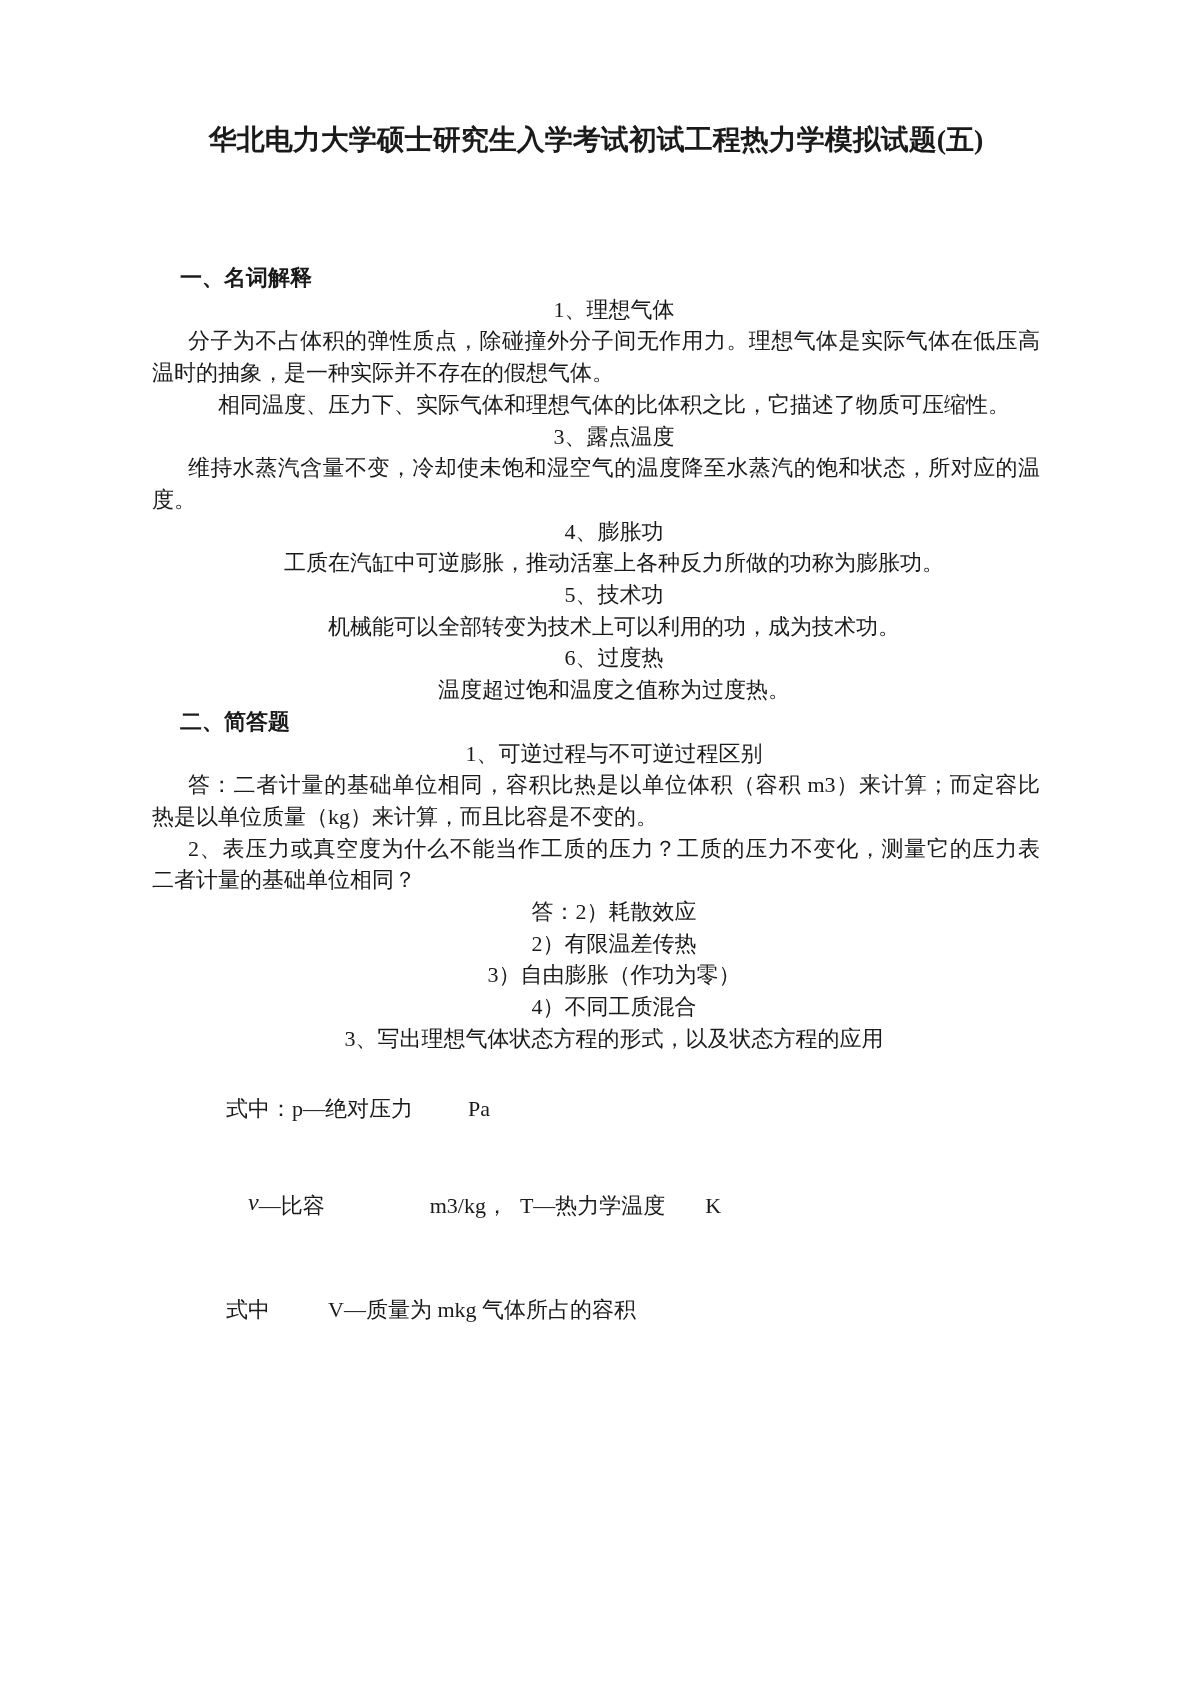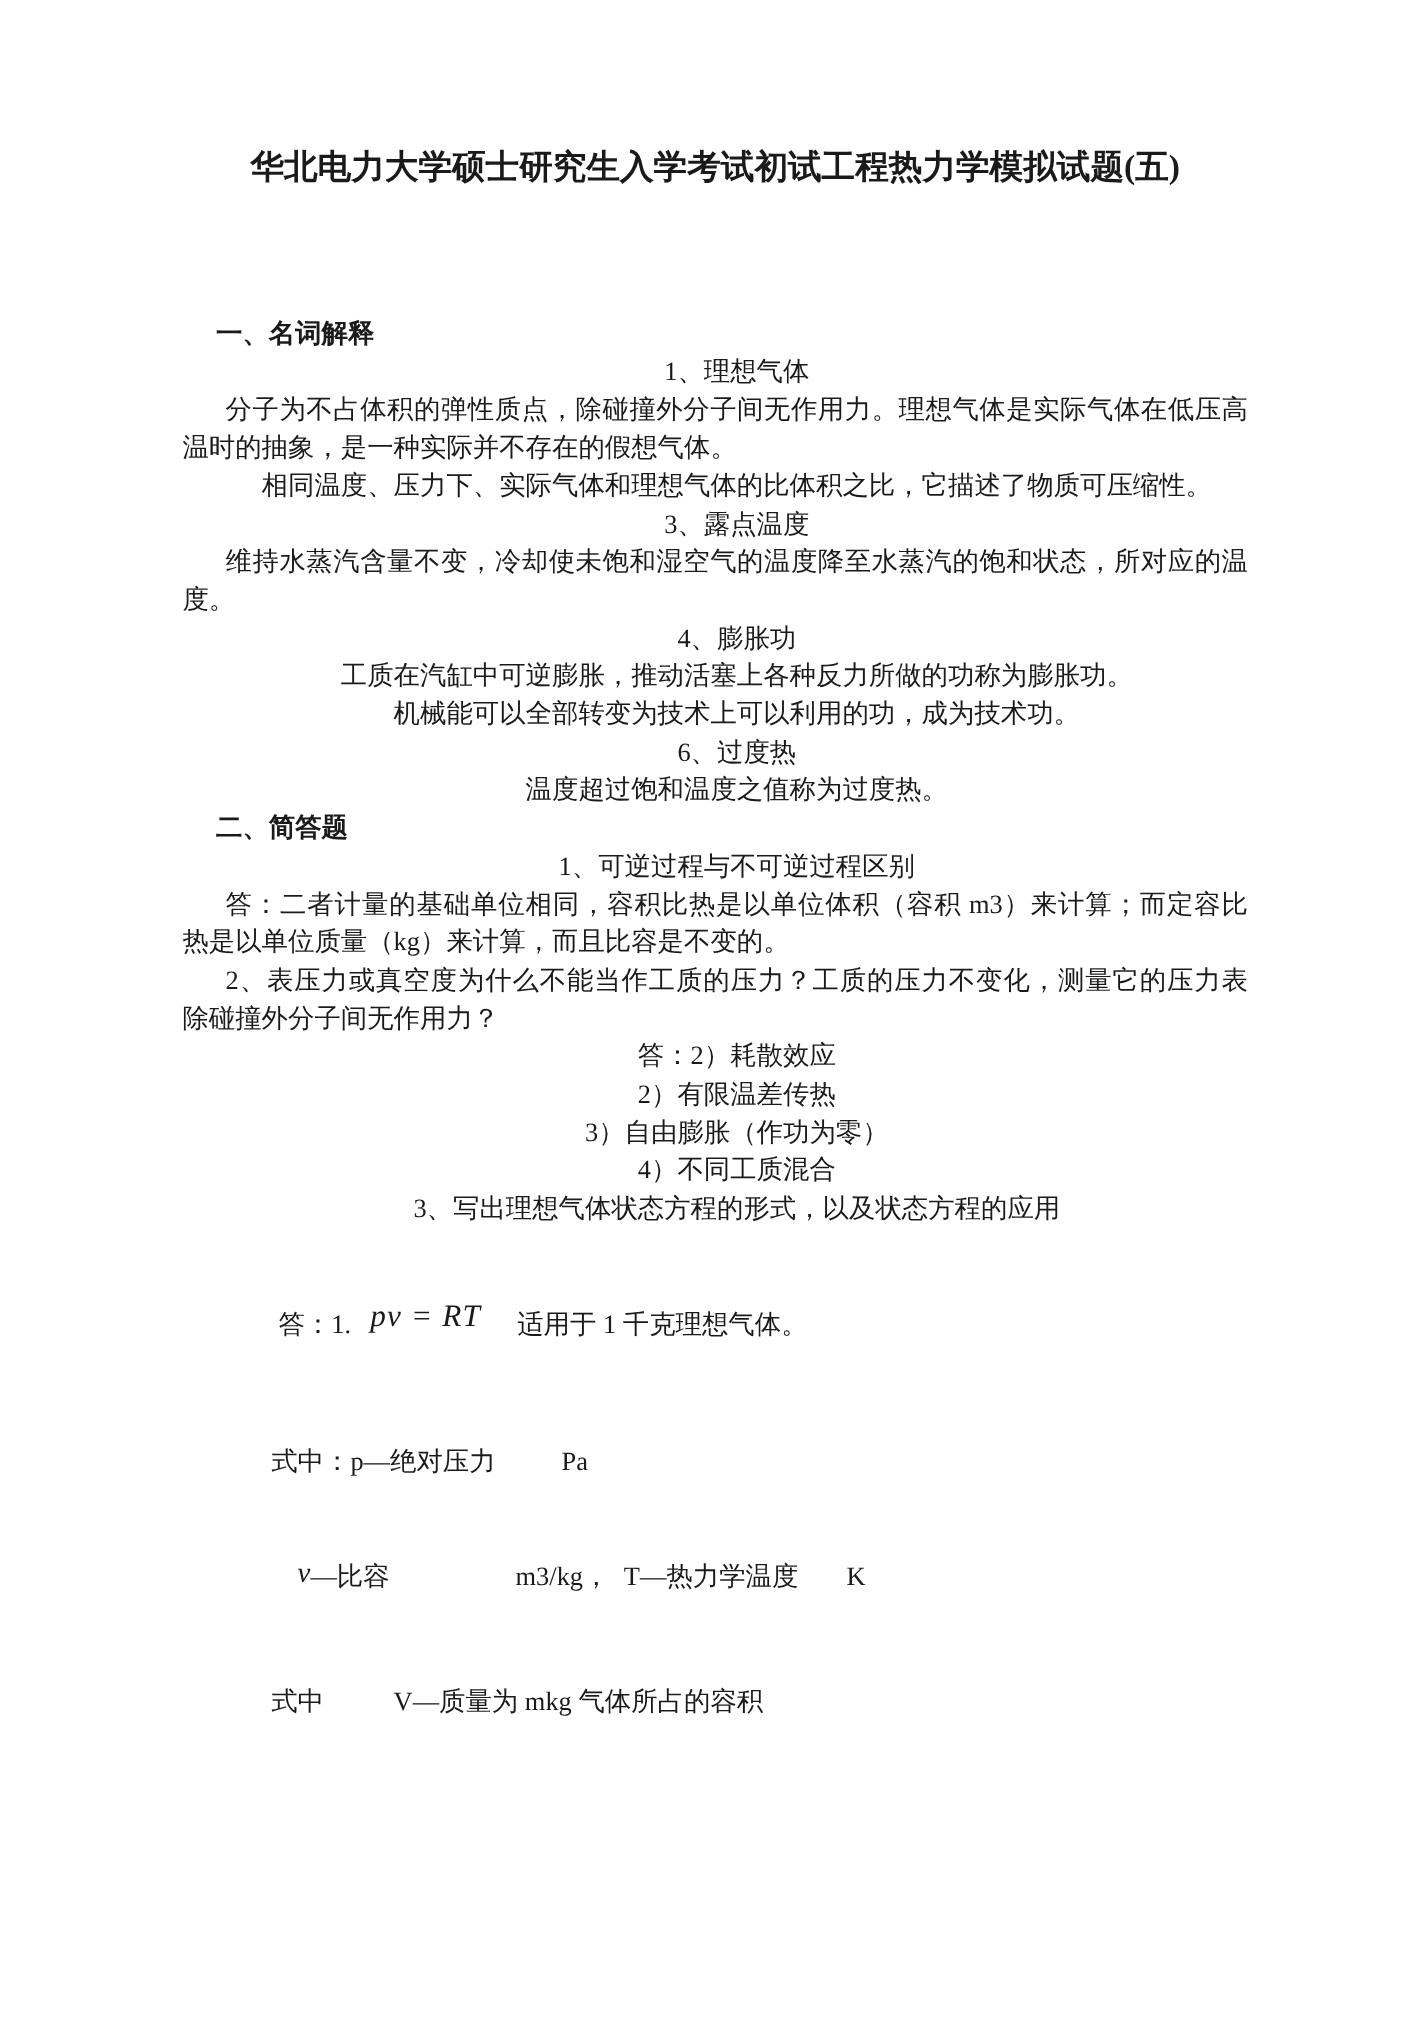--- a/index.html
+++ b/index.html
@@ -73,39 +73,37 @@
       <div class="ln h">一、名词解释</div>
       <div class="ln it">1、理想气体</div>
       <div class="ln it jf">分子为不占体积的弹性质点，除碰撞外分子间无作用力。理想气体是实际气体在低压高</div>
       <div class="ln c">温时的抽象，是一种实际并不存在的假想气体。</div>
       <div class="ln it">相同温度、压力下、实际气体和理想气体的比体积之比，它描述了物质可压缩性。</div>
       <div class="ln it">3、露点温度</div>
       <div class="ln it jf">维持水蒸汽含量不变，冷却使未饱和湿空气的温度降至水蒸汽的饱和状态，所对应的温</div>
       <div class="ln c">度。</div>
       <div class="ln it">4、膨胀功</div>
       <div class="ln it">工质在汽缸中可逆膨胀，推动活塞上各种反力所做的功称为膨胀功。</div>
+      <div class="ln it">5、技术功</div>
       <div class="ln it">机械能可以全部转变为技术上可以利用的功，成为技术功。</div>
       <div class="ln it">6、过度热</div>
       <div class="ln it">温度超过饱和温度之值称为过度热。</div>
 
       <div class="ln h">二、简答题</div>
       <div class="ln it">1、可逆过程与不可逆过程区别</div>
       <div class="ln it jf">答：二者计量的基础单位相同，容积比热是以单位体积（容积 m3）来计算；而定容比</div>
       <div class="ln c">热是以单位质量（kg）来计算，而且比容是不变的。</div>
       <div class="ln it jf">2、表压力或真空度为什么不能当作工质的压力？工质的压力不变化，测量它的压力表</div>
-      <div class="ln c">除碰撞外分子间无作用力？</div>
+      <div class="ln c">二者计量的基础单位相同？</div>
       <div class="ln it">答：2）耗散效应</div>
       <div class="ln it">2）有限温差传热</div>
       <div class="ln it">3）自由膨胀（作功为零）</div>
       <div class="ln it">4）不同工质混合</div>
       <div class="ln it">3、写出理想气体状态方程的形式，以及状态方程的应用</div>
 
-      <div class="fline f1">
-        <span>答：1.</span><span class="math">pv = RT</span><span class="fnote">适用于 1 千克理想气体。</span>
-      </div>
 
       <div class="fline f2">
         <span>式中：p—绝对压力</span><span class="u1">Pa</span>
       </div>
 
       <div class="fline f3">
         <span class="mvar">v</span><span>—比容</span><span class="u2">m3/kg，</span><span class="u3">T—热力学温度</span><span class="u4">K</span>
       </div>
 
 

